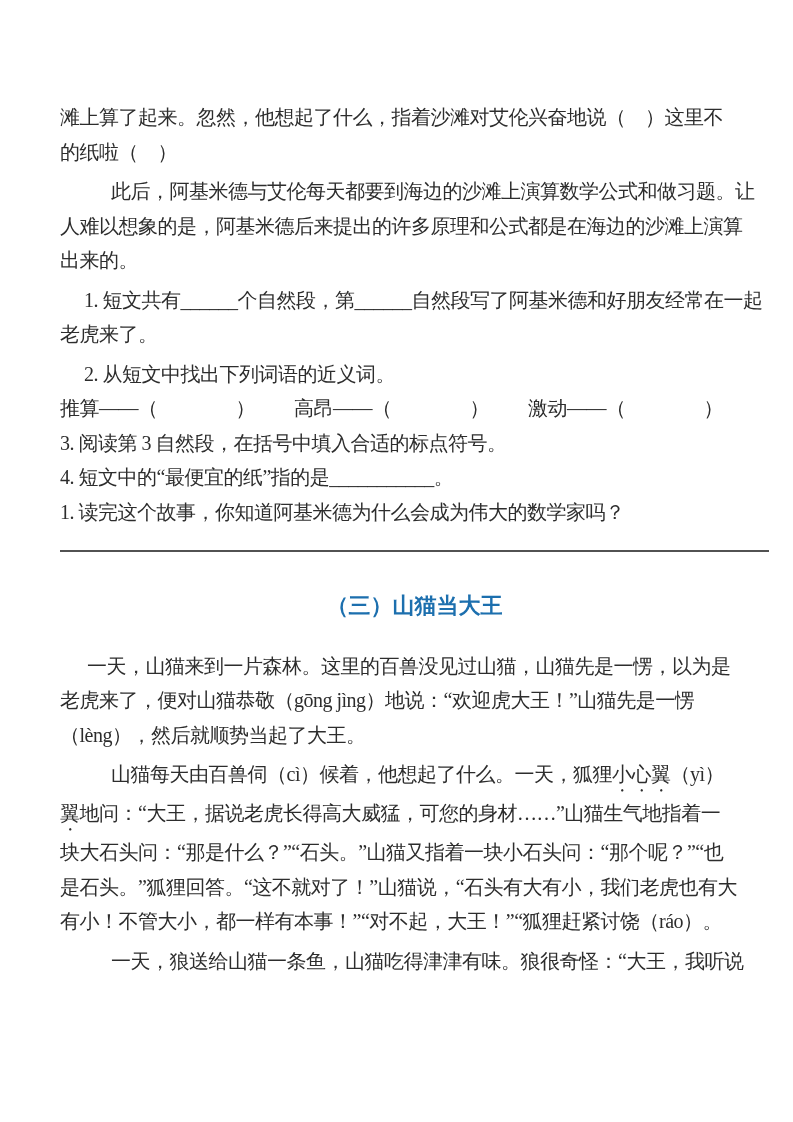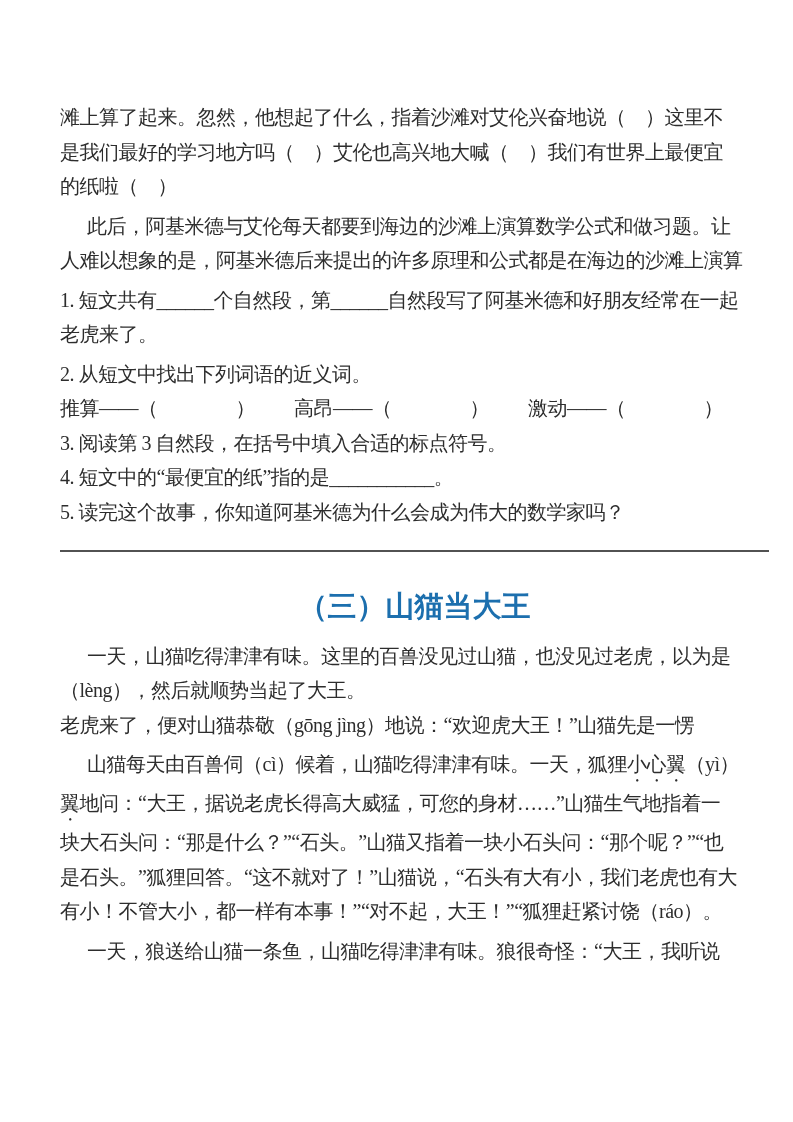--- a/index.html
+++ b/index.html
@@ -15,81 +15,81 @@
     padding:100px 24px 0 60px;
   }
   .line{
     white-space:nowrap;
     line-height:34.5px;
     font-size:20px;
     letter-spacing:-0.5px;
     color:#2d2d2d;
   }
   .indent{ text-indent:27px; }
-  .gap-sm{ margin-top:5px; }
+  .gap-sm{ margin-top:5px;margin-left:24px; }
   .emph{
     -webkit-text-emphasis:filled dot;
     -webkit-text-emphasis-position:under right;
     text-emphasis:filled dot;
     text-emphasis-position:under right;
   }
   .divider{
     border:none;
     border-top:2px solid #525252;
     margin:21px 0 0 0;
     width:100%;
   }
   .section-title{
     text-align:center;
     color:#1c6fae;
     font-weight:bold;
-    font-size:29px;
+    font-size:22px;
     line-height:34.5px;
     letter-spacing:0;
-    margin:37px 0 15px 0;
+    margin:37px 0 25px 0;
   }
 </style>
 </head>
 <body>
 
 <div class="page">
 
   <section>
     <div class="line">滩上算了起来。忽然，他想起了什么，指着沙滩对艾伦兴奋地说（　）这里不</div>
-    <div class="line">是我们最好的学习地方吗（　）艾伦也高兴地大喊（　）我们有世界上最便宜</div>
     <div class="line">的纸啦（　）</div>
   </section>
 
   <section>
     <div class="line indent gap-sm">此后，阿基米德与艾伦每天都要到海边的沙滩上演算数学公式和做习题。让</div>
     <div class="line">人难以想象的是，阿基米德后来提出的许多原理和公式都是在海边的沙滩上演算</div>
+    <div class="line">出来的。</div>
   </section>
 
   <section>
     <div class="line gap-sm">1. 短文共有______个自然段，第______自然段写了阿基米德和好朋友经常在一起</div>
     <div class="line">老虎来了。</div>
     <div class="line gap-sm">2. 从短文中找出下列词语的近义词。</div>
     <div class="line">推算——（　　　　）　　高昂——（　　　　）　　激动——（　　　　）</div>
     <div class="line">3. 阅读第 3 自然段，在括号中填入合适的标点符号。</div>
     <div class="line">4. 短文中的“最便宜的纸”指的是___________。</div>
-    <div class="line">5. 读完这个故事，你知道阿基米德为什么会成为伟大的数学家吗？</div>
+    <div class="line">1. 读完这个故事，你知道阿基米德为什么会成为伟大的数学家吗？</div>
   </section>
 
   <hr class="divider">
 
   <h2 class="section-title">（三）山猫当大王</h2>
 
   <section>
-    <div class="line indent">一天，山猫吃得津津有味。这里的百兽没见过山猫，也没见过老虎，以为是</div>
+    <div class="line indent">一天，山猫来到一片森林。这里的百兽没见过山猫，山猫先是一愣，以为是</div>
+    <div class="line">老虎来了，便对山猫恭敬（gōng jìng）地说：“欢迎虎大王！”山猫先是一愣</div>
     <div class="line">（lèng），然后就顺势当起了大王。</div>
-    <div class="line">老虎来了，便对山猫恭敬（gōng jìng）地说：“欢迎虎大王！”山猫先是一愣</div>
   </section>
 
   <section>
-    <div class="line indent gap-sm"><span>山猫每天由百兽伺（cì）候着，山猫吃得津津有味。一天，狐狸</span><span class="emph">小心翼</span><span>（yì）</span></div>
+    <div class="line indent gap-sm"><span>山猫每天由百兽伺（cì）候着，他想起了什么。一天，狐狸</span><span class="emph">小心翼</span><span>（yì）</span></div>
     <div class="line"><span class="emph">翼</span><span>地问：“大王，据说老虎长得高大威猛，可您的身材……”山猫生气地指着一</span></div>
     <div class="line">块大石头问：“那是什么？”“石头。”山猫又指着一块小石头问：“那个呢？”“也</div>
     <div class="line">是石头。”狐狸回答。“这不就对了！”山猫说，“石头有大有小，我们老虎也有大</div>
     <div class="line">有小！不管大小，都一样有本事！”“对不起，大王！”“狐狸赶紧讨饶（ráo）。</div>
   </section>
 
   <section>
     <div class="line indent gap-sm">一天，狼送给山猫一条鱼，山猫吃得津津有味。狼很奇怪：“大王，我听说</div>
   </section>
 

